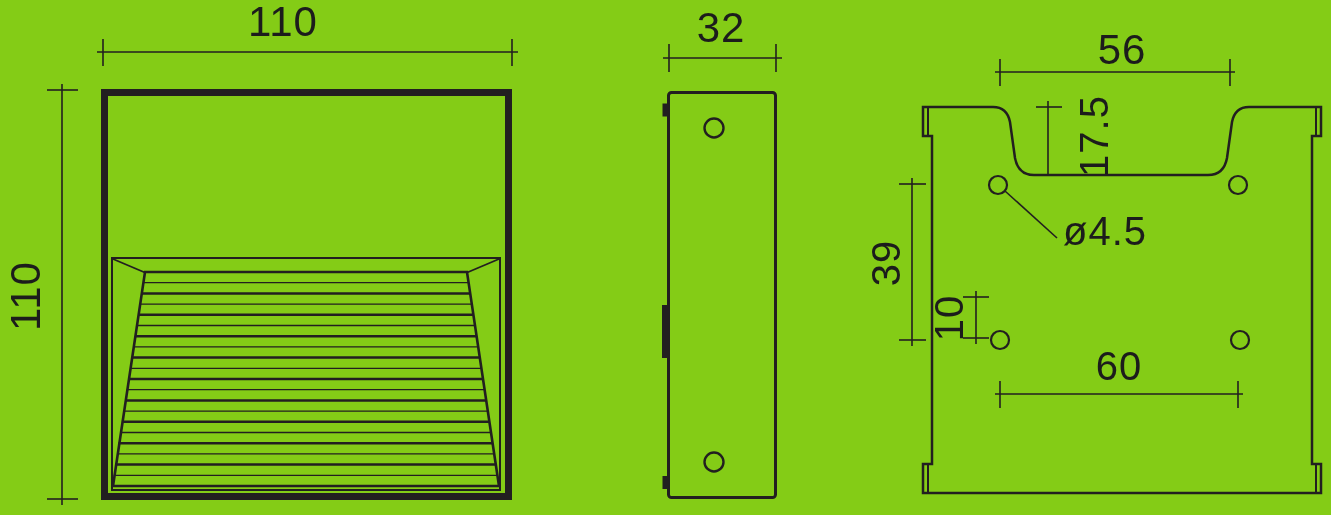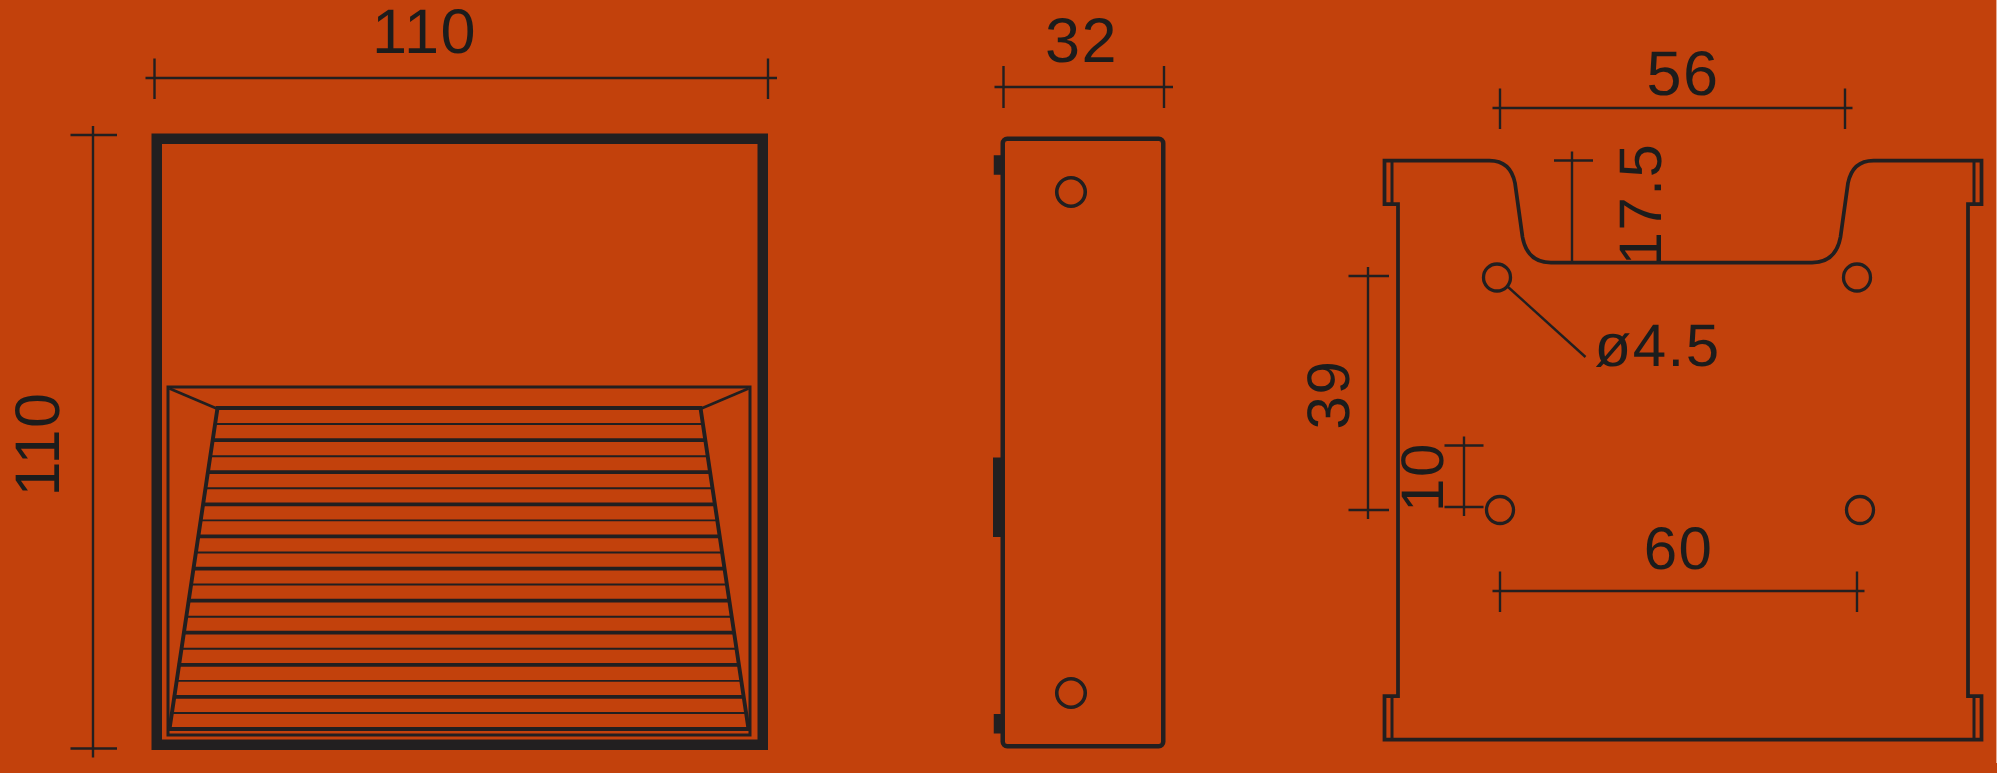--- a/index.html
+++ b/index.html
@@ -1,16 +1,16 @@
 <!DOCTYPE html>
 <html><head>
 <meta charset="utf-8">
 <style>
   html,body{margin:0;padding:0;background:#ffffff;}
-  .sheet{position:relative;width:1331px;height:515px;background:#c2410c;overflow:hidden;}
+  .sheet{position:relative;width:1331px;height:515px;background:#84cc16;overflow:hidden;}
   svg{display:block;}
   text{
     font-family:"Liberation Sans", sans-serif;
     fill:#1c1c1c;
     letter-spacing:1px;
   }
   .dim-big{font-size:42px;}
   .dim-small{font-size:40px;}
   .stroke{stroke:#221f20;fill:none;}
 </style>

